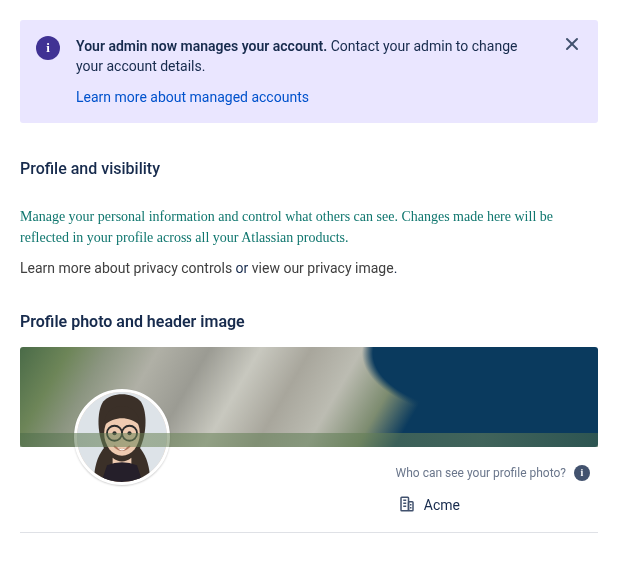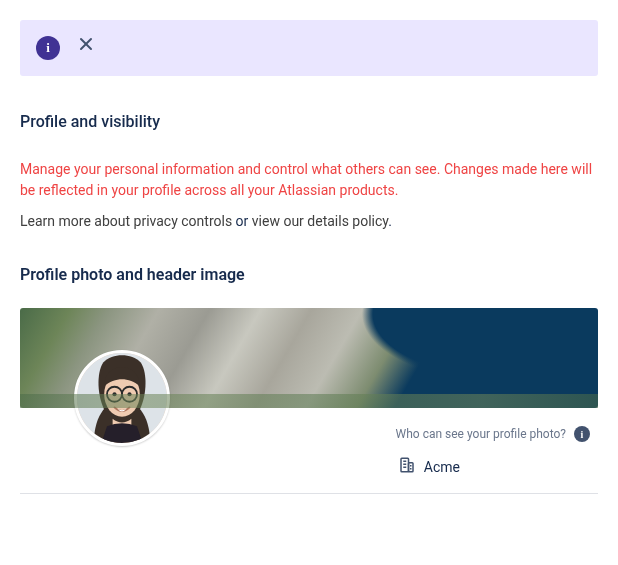--- a/index.html
+++ b/index.html
@@ -60,37 +60,38 @@
     }
     h1.page-title {
       font-size: 16px;
       font-weight: 500;
       color: #172B4D;
       margin-bottom: 28px;
     }
     .desc {
       font-size: 14px;
       line-height: 1.5;
-      color: #ef4444;
+      color: #0f766e;
       margin-bottom: 12px;
+      font-family: Liberation Serif, serif;
     }
     .links-line {
       font-size: 14px;
       color: #172B4D;
       margin-bottom: 36px;
     }
     .links-line a {
       color: #404040;
       text-decoration: none;
     }
     h2.section-title {
       font-size: 16px;
       font-weight: 600;
       color: #172B4D;
-      margin-bottom: 24px;
+      margin-bottom: 16px;
     }
     .header-image {
       width: 100%;
       height: 100px;
       border-radius: 3px;
       position: relative;
       background:
         radial-gradient(ellipse 220px 110px at 82% 6%, #0a3a5e 0%, #0a3a5e 55%, rgba(10,58,94,0) 60%),
         linear-gradient(120deg, #4a6b48 0%, #6d8558 8%, #8b9580 14%, #b0b0a6 22%, #9b9b93 30%, #c8c8bf 38%, #a8a69c 46%, #bcbcb2 54%, #7d8c70 62%, #0a3a5e 68%, #0a3a5e 100%);
       overflow: visible;
@@ -158,34 +159,43 @@
       border-top: 1px solid #DFE1E6;
       margin-top: 16px;
       width: 100%;
     }
   </style>
 </head>
 <body>
 
 <div class="banner">
   <div class="banner-icon">i</div>
+  <div class="banner-body">
+    <span>
+      <span class="bold">Your admin now manages your account.</span>
+      <span> </span>
+      <span>Contact your admin to change your account details.</span>
+    </span>
+    <br>
+    <a href="#" class="banner-link">Learn more about managed accounts</a>
+  </div>
   <div class="banner-close">
     <svg width="14" height="14" viewBox="0 0 14 14">
       <line x1="2" y1="2" x2="12" y2="12" stroke="#42526E" stroke-width="2" stroke-linecap="round"></line>
       <line x1="12" y1="2" x2="2" y2="12" stroke="#42526E" stroke-width="2" stroke-linecap="round"></line>
     </svg>
   </div>
 </div>
 
 <h1 class="page-title">Profile and visibility</h1>
 
 <p class="desc">Manage your personal information and control what others can see. Changes made here will be reflected in your profile across all your Atlassian products.</p>
 
 <p class="links-line">
-  <a href="#">Learn more about privacy controls</a><span> or </span><a href="#">view our details policy</a><span>.</span>
+  <a href="#">Learn more about privacy controls</a><span> or </span><a href="#">view our privacy image</a><span>.</span>
 </p>
 
 <h2 class="section-title">Profile photo and header image</h2>
 
 <div class="header-image">
   <div class="avatar">
     <svg viewBox="0 0 96 96" xmlns="http://www.w3.org/2000/svg">
       <rect width="96" height="96" fill="#dde3e8"></rect>
       <path d="M18 96 C18 64 34 50 48 50 C62 50 78 64 78 96 Z" fill="#3b3028"></path>
       <path d="M28 10 C20 22 22 48 30 62 L66 62 C74 48 76 22 68 10 C58 0 38 0 28 10 Z" fill="#3b3028"></path>

